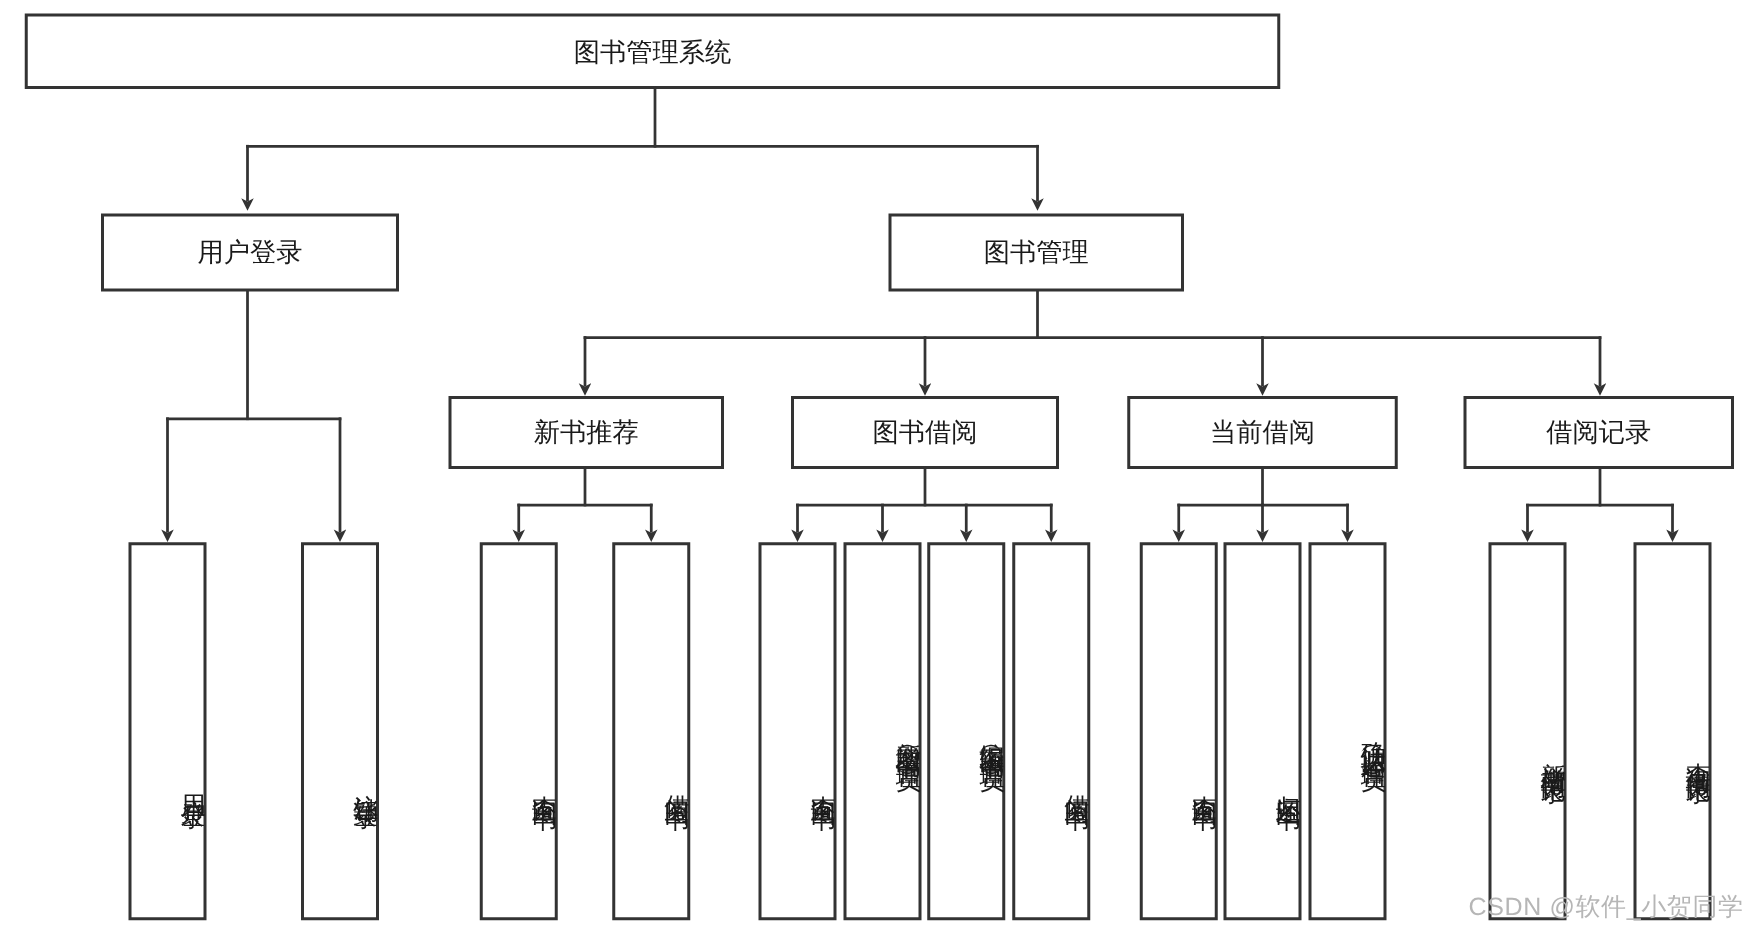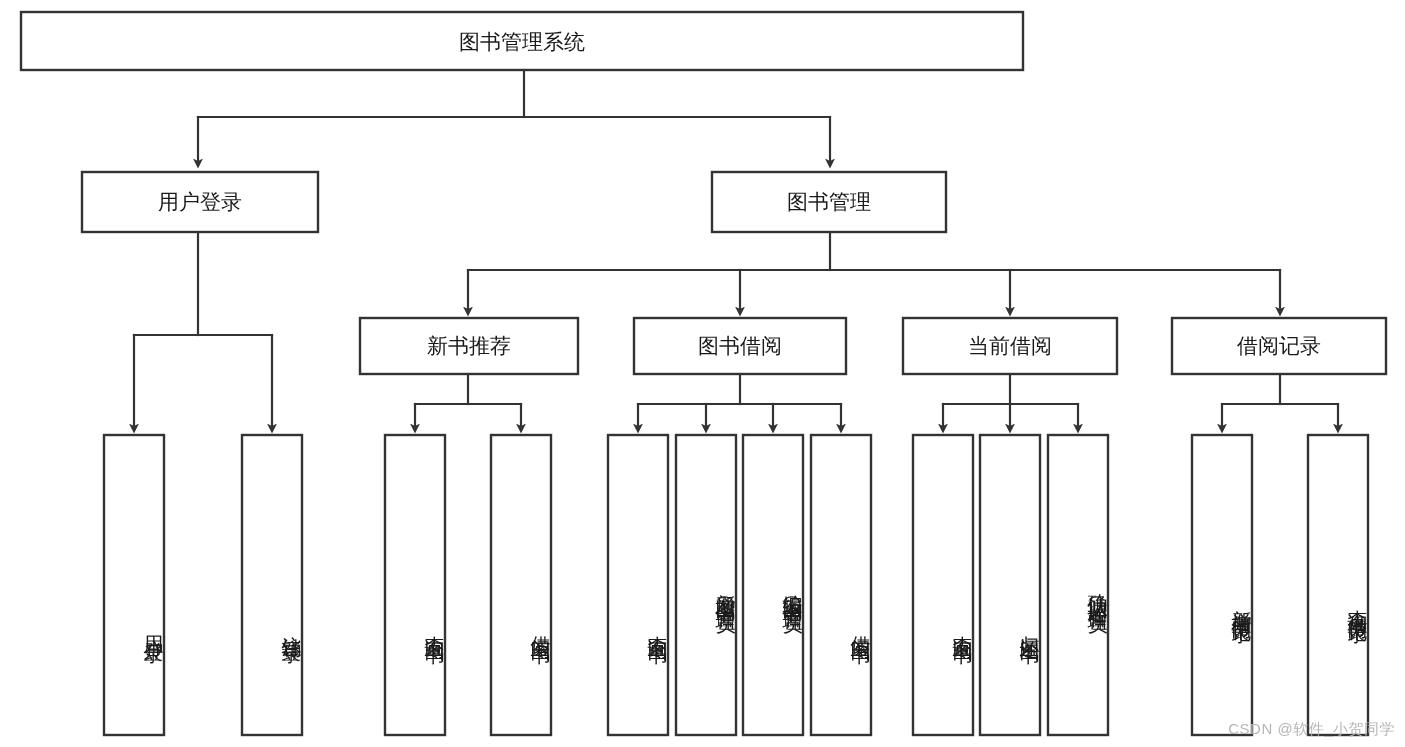--- a/index.html
+++ b/index.html
@@ -63,21 +63,21 @@
     align-items: flex-start;
     justify-content: center;
     white-space: nowrap;
     pointer-events: none;
   }
   .watermark {
     position: absolute;
     right: 10px;
     bottom: 8px;
     font-family: "Liberation Sans", "DejaVu Sans", sans-serif;
-    font-size: 15px;
+    font-size: 20px;
     color: #b6b6b6;
     letter-spacing: 0.5px;
     white-space: nowrap;
   }
 </style>
 </head>
 <body>
 
 <div id="diagram-root">
 

